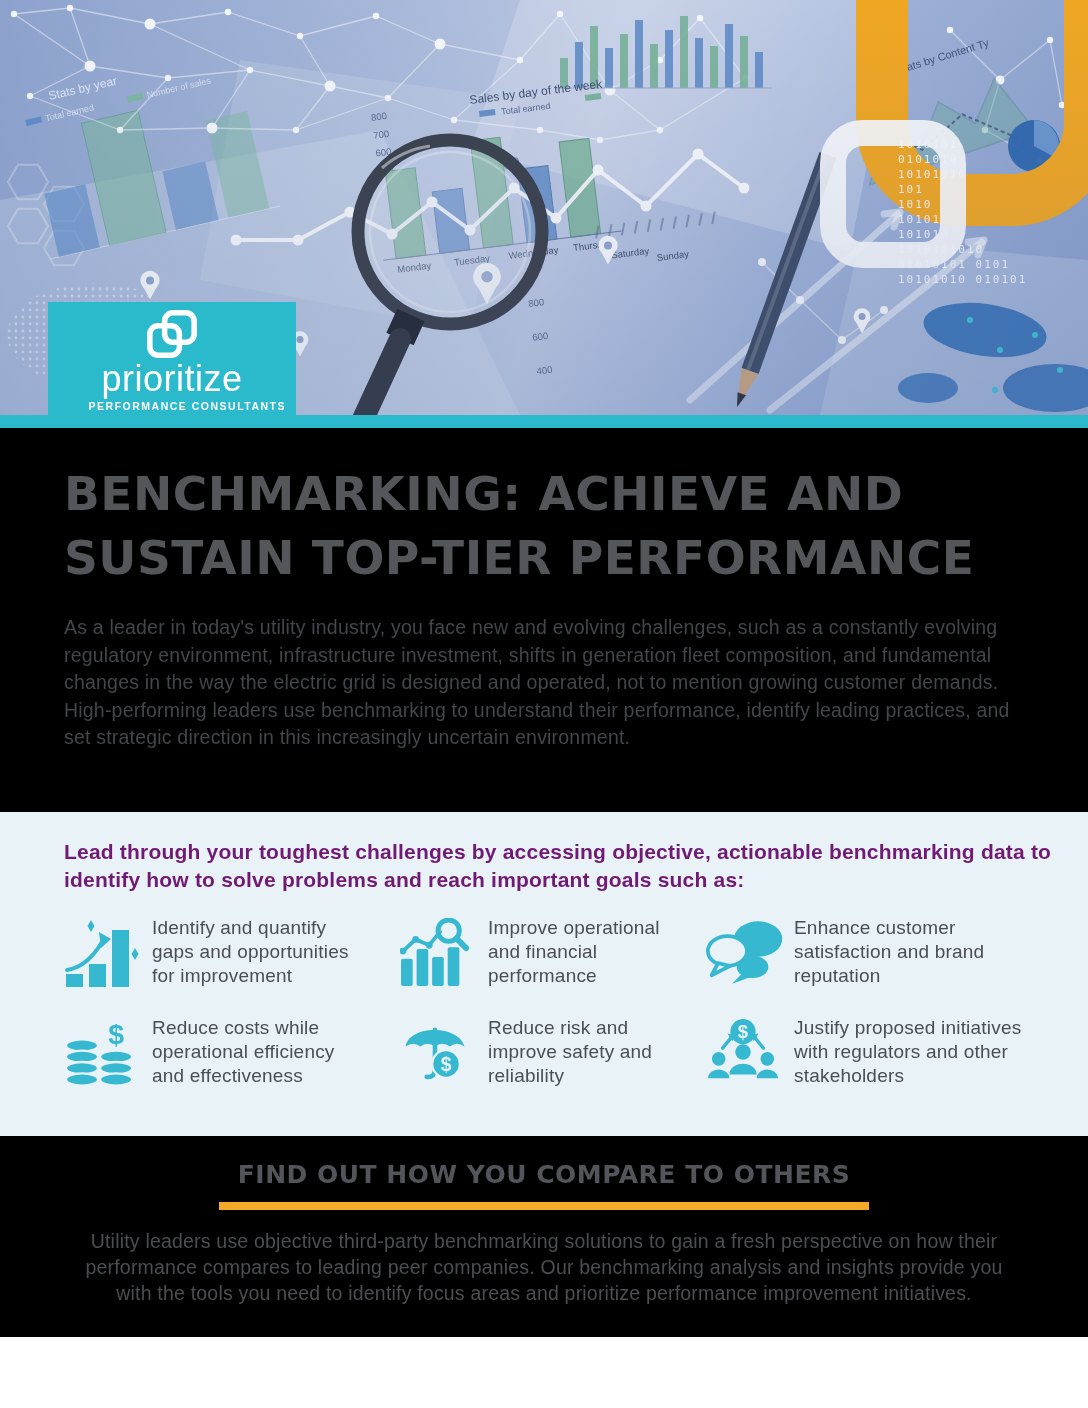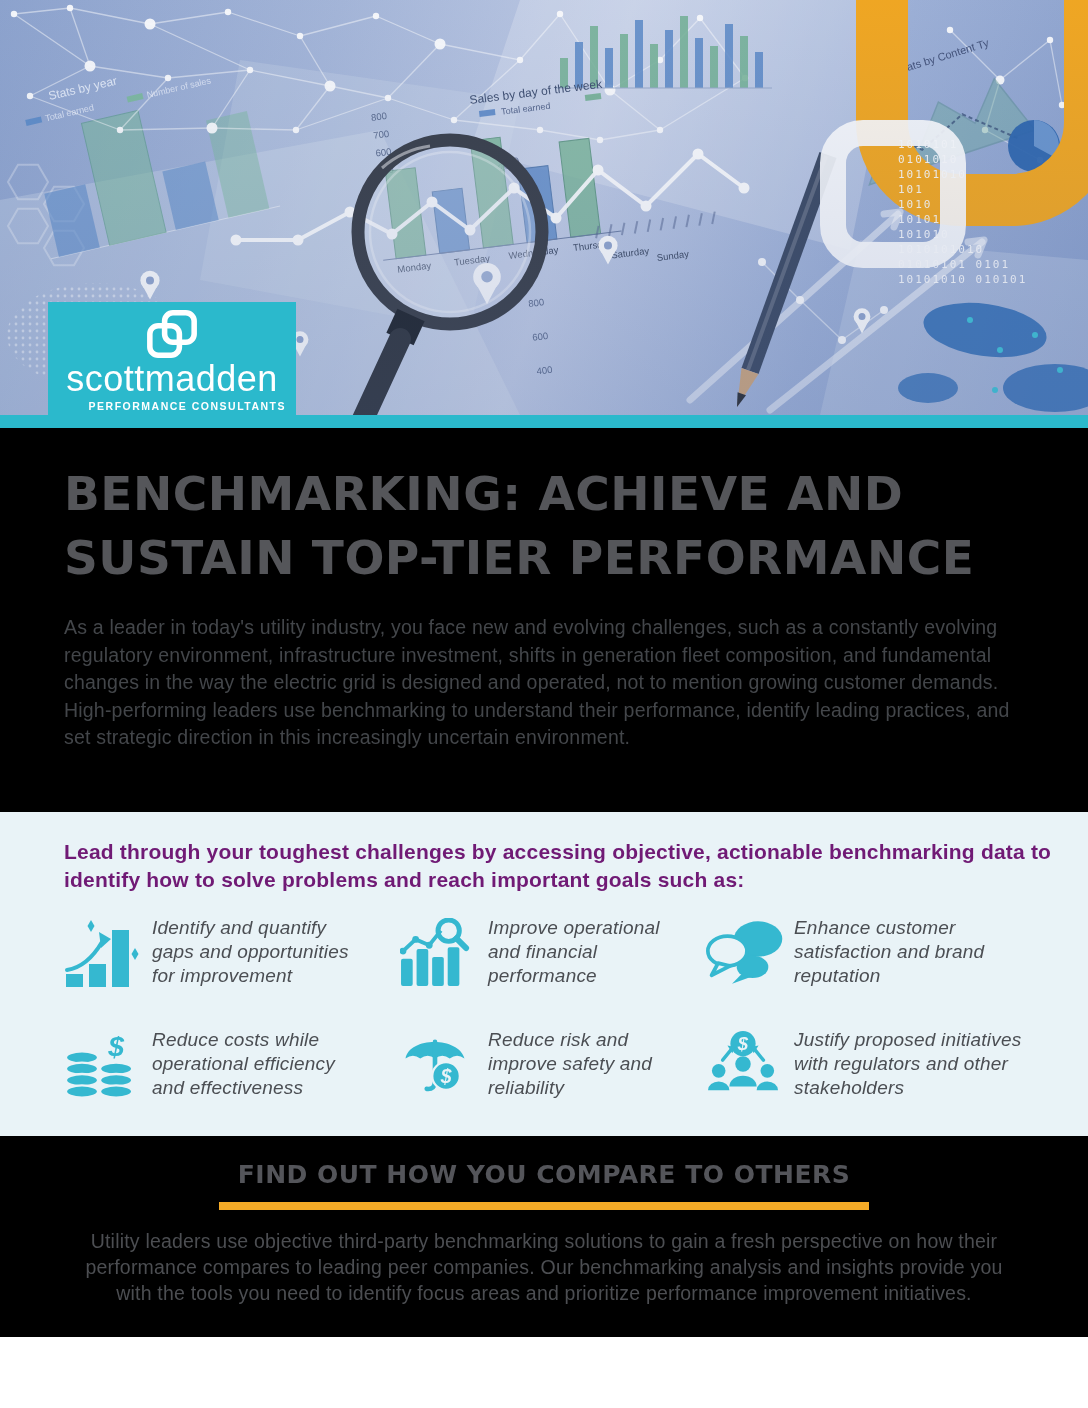--- a/index.html
+++ b/index.html
@@ -24,21 +24,21 @@
   
   .sec-title{width:1088px;height:384px;background:#000;box-sizing:border-box;padding:34px 64px 0;overflow:hidden;}
   .sec-title h1{margin:0;font-family:"DejaVu Sans",sans-serif;font-weight:bold;color:#55565a;
                 font-size:47px;line-height:64px;letter-spacing:.5px;}
   .sec-title h1 span{display:block;}
   .sec-title p{margin:24px 0 0;color:#43464a;font-size:19.5px;line-height:27.5px;letter-spacing:.2px;}
 
   
   .goals{width:1088px;height:324px;background:#e9f3f7;box-sizing:border-box;padding:26px 30px 0 64px;overflow:hidden;}
   .goals h2{margin:0;color:#701a75;font-size:21px;line-height:28px;font-weight:bold;max-width:990px;letter-spacing:.2px;}
-  .goals-grid{display:grid;grid-template-columns:336px 306px 1fr;row-gap:38px;margin-top:22px;font-style:italic;}
+  .goals-grid{display:grid;grid-template-columns:336px 306px 1fr;row-gap:26px;margin-top:22px;}
   .goal{display:flex;align-items:flex-start;}
   .gicon{flex:0 0 88px;display:flex;justify-content:flex-start;padding-top:2px;}
   .gtext{margin:0;color:#4b4e53;font-size:19px;line-height:24px;letter-spacing:.2px;}
   .goal:nth-child(1) .gtext{max-width:218px;}
   .goal:nth-child(2) .gtext{max-width:198px;}
   .goal:nth-child(3) .gtext{max-width:252px;}
   .goal:nth-child(4) .gtext{max-width:208px;}
   .goal:nth-child(5) .gtext{max-width:200px;}
   .goal:nth-child(6) .gtext{max-width:245px;}
 
@@ -358,21 +358,21 @@
       </g>
 
       <rect width="1088" height="415" fill="url(#g-tint)"></rect>
     </svg>
 
     <div class="logo-box">
       <svg viewBox="0 0 54 52" width="52" height="48">
         <rect x="19" y="3" width="32" height="32" rx="9" fill="none" stroke="#fff" stroke-width="6"></rect>
         <rect x="3" y="17" width="32" height="32" rx="9" fill="none" stroke="#fff" stroke-width="6"></rect>
       </svg>
-      <div class="logo-word">scottmadden</div>
+      <div class="logo-word">prioritize</div>
       <div class="logo-tag">PERFORMANCE CONSULTANTS</div>
     </div>
   </header>
 
   <div class="teal-strip"></div>
 
   <section class="sec-title">
     <h1>
       <span>BENCHMARKING: ACHIEVE AND</span>
       <span>SUSTAIN TOP-TIER PERFORMANCE</span>

